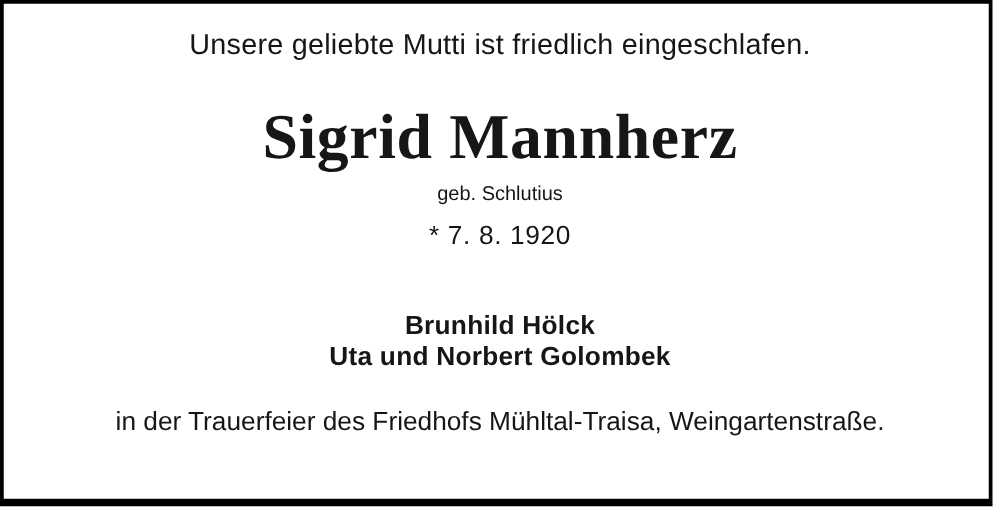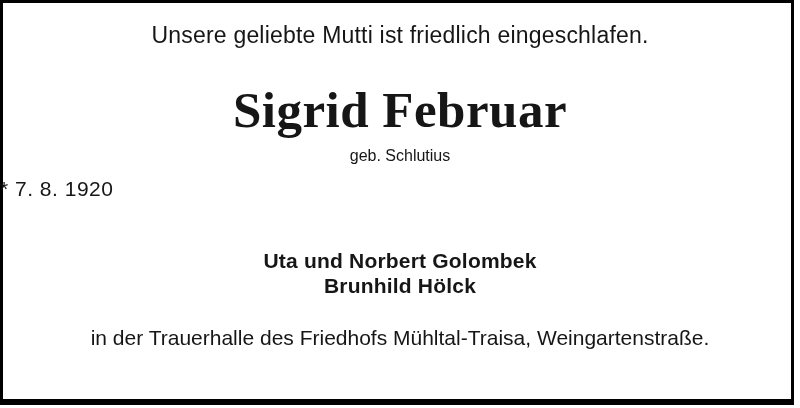--- a/index.html
+++ b/index.html
@@ -63,20 +63,21 @@
   .maiden {
     top: 147px;
     font-size: 16px;
     line-height: 1.1;
   }
   .dates {
     top: 177px;
     font-size: 21px;
     line-height: 1.1;
     display: flex;
+    justify-content: center;
     gap: 62px;
     letter-spacing: 0.5px;
   }
   .mourners {
     top: 248px;
     font-size: 21px;
     font-weight: bold;
     line-height: 25px;
     letter-spacing: 0.2px;
   }
@@ -88,30 +89,30 @@
 </style>
 </head>
 <body>
 
 <div class="notice">
 
   <div class="frame"></div>
 
   <div class="centered opening">Unsere geliebte Mutti ist friedlich eingeschlafen.</div>
 
-  <h1 class="centered deceased">Sigrid Februar</h1>
+  <h1 class="centered deceased">Sigrid Mannherz</h1>
 
   <div class="centered maiden">geb. Schlutius</div>
 
   <div class="centered dates">
     <span>* 7. 8. 1920</span>
   </div>
 
   <div class="centered mourners">
+    <div>Brunhild Hölck</div>
     <div>Uta und Norbert Golombek</div>
-    <div>Brunhild Hölck</div>
   </div>
 
   <div class="centered funeral">
-    <div>in der Trauerhalle des Friedhofs Mühltal-Traisa, Weingartenstraße.</div>
+    <div>in der Trauerfeier des Friedhofs Mühltal-Traisa, Weingartenstraße.</div>
   </div>
 
 </div>
 
 </body></html>

